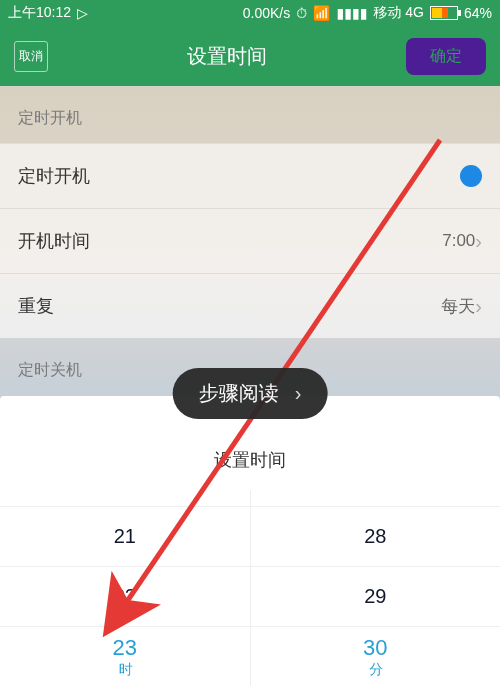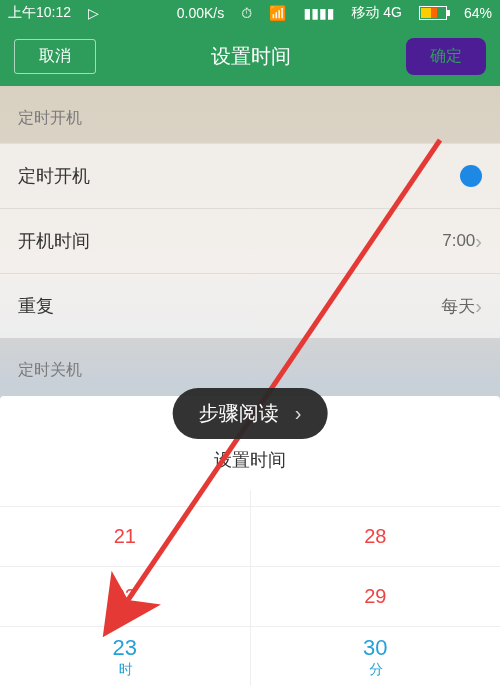--- a/index.html
+++ b/index.html
@@ -4,31 +4,31 @@
 <style>
   * { margin: 0; padding: 0; box-sizing: border-box; font-family: -apple-system, "Helvetica Neue", Arial, sans-serif; }
   body { width: 500px; height: 686px; overflow: hidden; background: #e8e8e8; position: relative; }
 
   
   .status-bar {
     height: 26px; background: #2e9c5a; color: #fff; display: flex;
     align-items: center; justify-content: space-between; padding: 0 8px;
     font-size: 14px;
   }
-  .status-left, .status-right { display: flex; align-items: center; gap: 17px; }
+  .status-left, .status-right { display: flex; align-items: center; gap: 6px; }
   .status-right .batt { display:inline-block; width:28px; height:14px; border:1px solid #fff; position:relative; }
   .status-right .batt::after { content:""; position:absolute; right:-4px; top:3px; width:3px; height:6px; background:#fff; }
   .status-right .batt .fill { position:absolute; left:1px; top:1px; bottom:1px; width:60%; background:linear-gradient(to right,#ffcc00 60%, #ff6600 60%); }
 
   
   .header {
     height: 60px; background: #2e9c5a; color: #fff; display:flex;
     align-items:center; justify-content:space-between; padding:0 14px;
   }
-  .header .cancel { border:1px solid rgba(255,255,255,.6); padding:6px 24px; border-radius:3px; font-size:16px; }
+  .header .cancel { border:1px solid rgba(255,255,255,.6); padding:6px 4px; border-radius:3px; font-size:12px; }
   .header .title { font-size:20px; }
   .header .confirm { background:#4c1d95; color:#2e9c5a; padding:8px 24px; border-radius:8px; font-size:16px; }
 
   
   .bg-panel {
     position:absolute; top:86px; left:0; right:0; bottom:0;
     background: linear-gradient(#d8d0c0, #e0d8d0 30%, #c8d0d8 50%, #dcdcdc);
     filter: blur(0.3px);
   }
 
@@ -47,27 +47,27 @@
   
   .sheet {
     position:absolute; left:0; right:0; bottom:0; height:290px;
     background:#fff; border-top-left-radius:4px; border-top-right-radius:4px;
     display:flex; flex-direction:column;
   }
   .sheet-title { text-align:center; font-size:18px; color:#333; padding:52px 0 18px; }
   .picker-wrap { flex:1; display:flex; position:relative; }
   .picker-col { flex:1; display:flex; flex-direction:column; align-items:center; justify-content:flex-end; border-right:1px solid #eee; }
   .picker-col:last-child { border-right:none; }
-  .pick-row { height:60px; display:flex; align-items:center; justify-content:center; width:100%; font-size:20px; color:#ef4444; border-top:1px solid #eee; }
+  .pick-row { height:60px; display:flex; align-items:center; justify-content:center; width:100%; font-size:20px; color:#0f172a; border-top:1px solid #eee; }
   .pick-row.selected { color:#25a0d8; font-size:22px;flex-direction:column; }
   .pick-row .unit { font-size:14px; margin-left:2px; }
 
   
   .step-pill {
-    position:absolute; left:50%; transform:translateX(-50%); top:388px;
+    position:absolute; left:50%; transform:translateX(-50%); top:368px;
     background:rgba(40,40,40,.95); color:#fff; padding:12px 26px;
     border-radius:30px; display:flex; align-items:center; gap:16px;
     font-size:20px; z-index:5;
   }
   .step-pill .chev { color:#ddd; }
 
   
   .arrow-svg { position:absolute; top:80px; left:0; width:500px; height:560px; pointer-events:none; z-index:4; }
 </style>
 </head>

